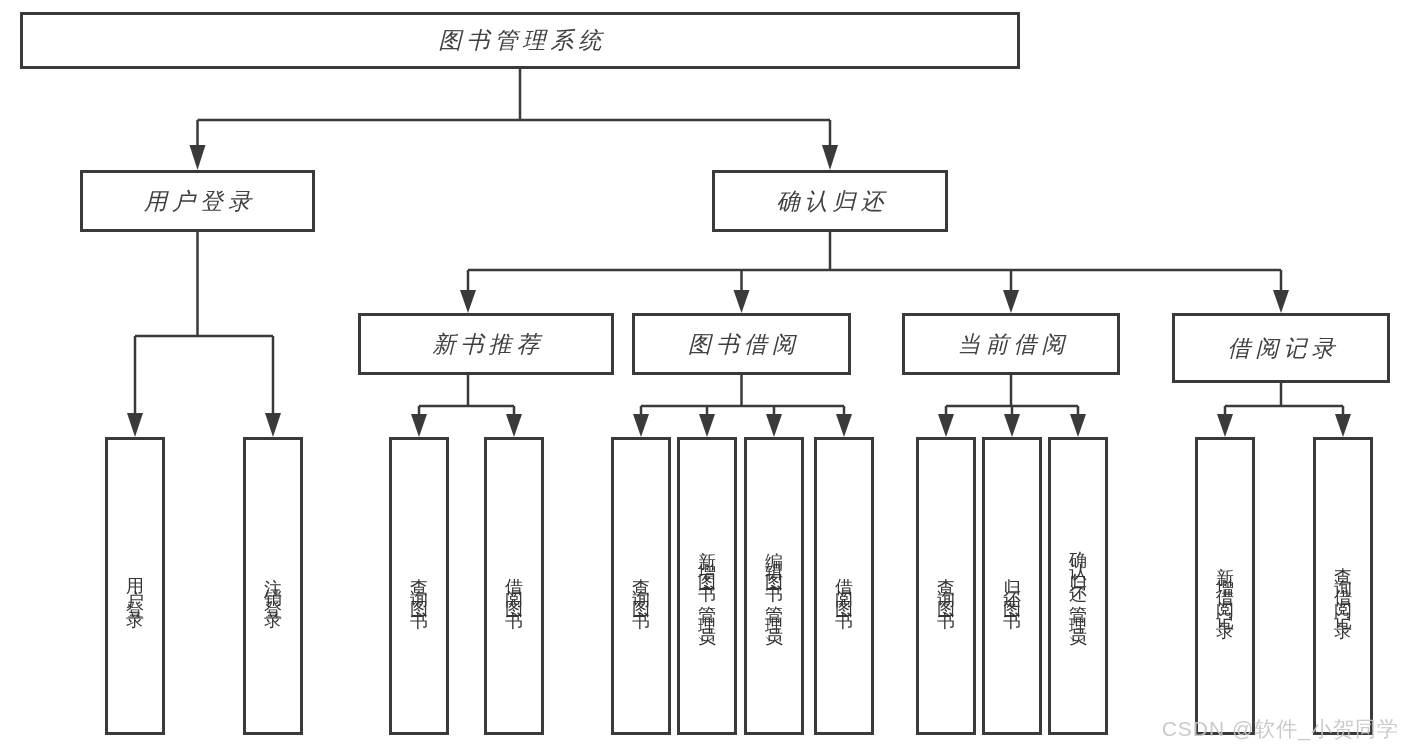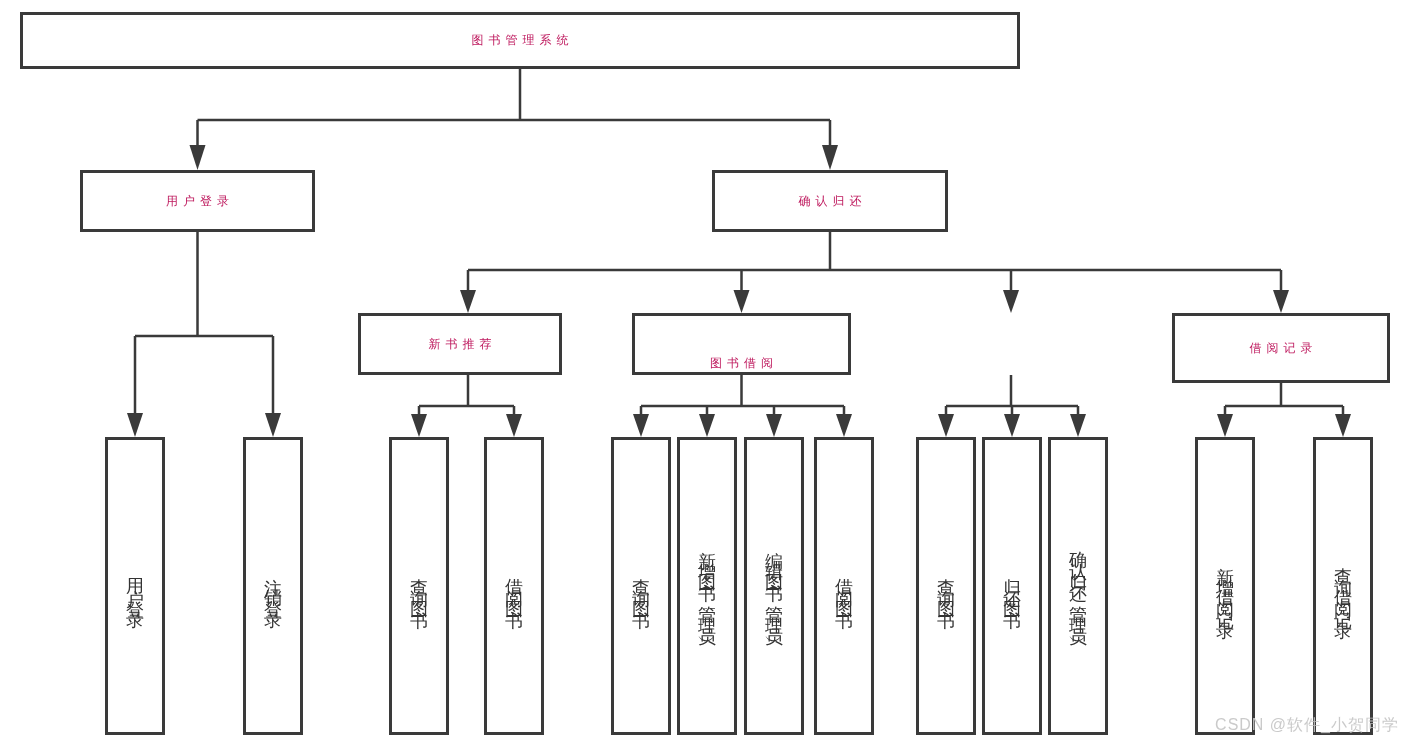--- a/index.html
+++ b/index.html
@@ -14,40 +14,41 @@
   .connectors{position:absolute;left:0;top:0;z-index:1;}
   .node{
     position:absolute;
     box-sizing:border-box;
     border:3px solid #3a3a3a;
     background:#ffffff;
     display:flex;align-items:center;justify-content:center;
     z-index:2;
   }
   .hlabel{
-    font-size:12px;
+    font-size:23px;
     letter-spacing:5px;
     text-indent:5px;
     white-space:nowrap;
-    color:#be185d;
+    color:#404040;
+    font-style:italic;
   }
   .tall{width:60px;height:298px;top:437px;}
   .vtext{
     writing-mode:vertical-rl;
     text-orientation:mixed;
     font-size:18px;
     letter-spacing:11px;
     line-height:1;
     color:#333333;
     white-space:nowrap;
   }
   .watermark{
     position:absolute;
     right:6px;top:715px;
-    font-size:16px;
+    font-size:21px;
     color:rgba(198,198,198,0.92);
     letter-spacing:1px;
     z-index:3;
     white-space:nowrap;
   }
 </style>
 </head>
 <body>
 
 <div class="canvas">
@@ -96,25 +97,28 @@
     <span class="hlabel">图书管理系统</span>
   </div>
 
   <div class="node" style="left:80px;top:170px;width:235px;height:62px;">
     <span class="hlabel">用户登录</span>
   </div>
   <div class="node" style="left:712px;top:170px;width:236px;height:62px;">
     <span class="hlabel">确认归还</span>
   </div>
 
-  <div class="node" style="left:358px;top:313px;width:204px;height:62px;">
+  <div class="node" style="left:358px;top:313px;width:256px;height:62px;">
     <span class="hlabel">新书推荐</span>
   </div>
-  <div class="node" style="left:632px;top:313px;width:219px;height:62px;align-items:flex-end;">
+  <div class="node" style="left:632px;top:313px;width:219px;height:62px;">
     <span class="hlabel">图书借阅</span>
+  </div>
+  <div class="node" style="left:902px;top:313px;width:218px;height:62px;">
+    <span class="hlabel">当前借阅</span>
   </div>
   <div class="node" style="left:1172px;top:313px;width:218px;height:70px;">
     <span class="hlabel">借阅记录</span>
   </div>
 
   <div class="node tall" style="left:105px;">
     <span class="vtext">用户登录</span>
   </div>
   <div class="node tall" style="left:243px;">
     <span class="vtext">注销登录</span>

